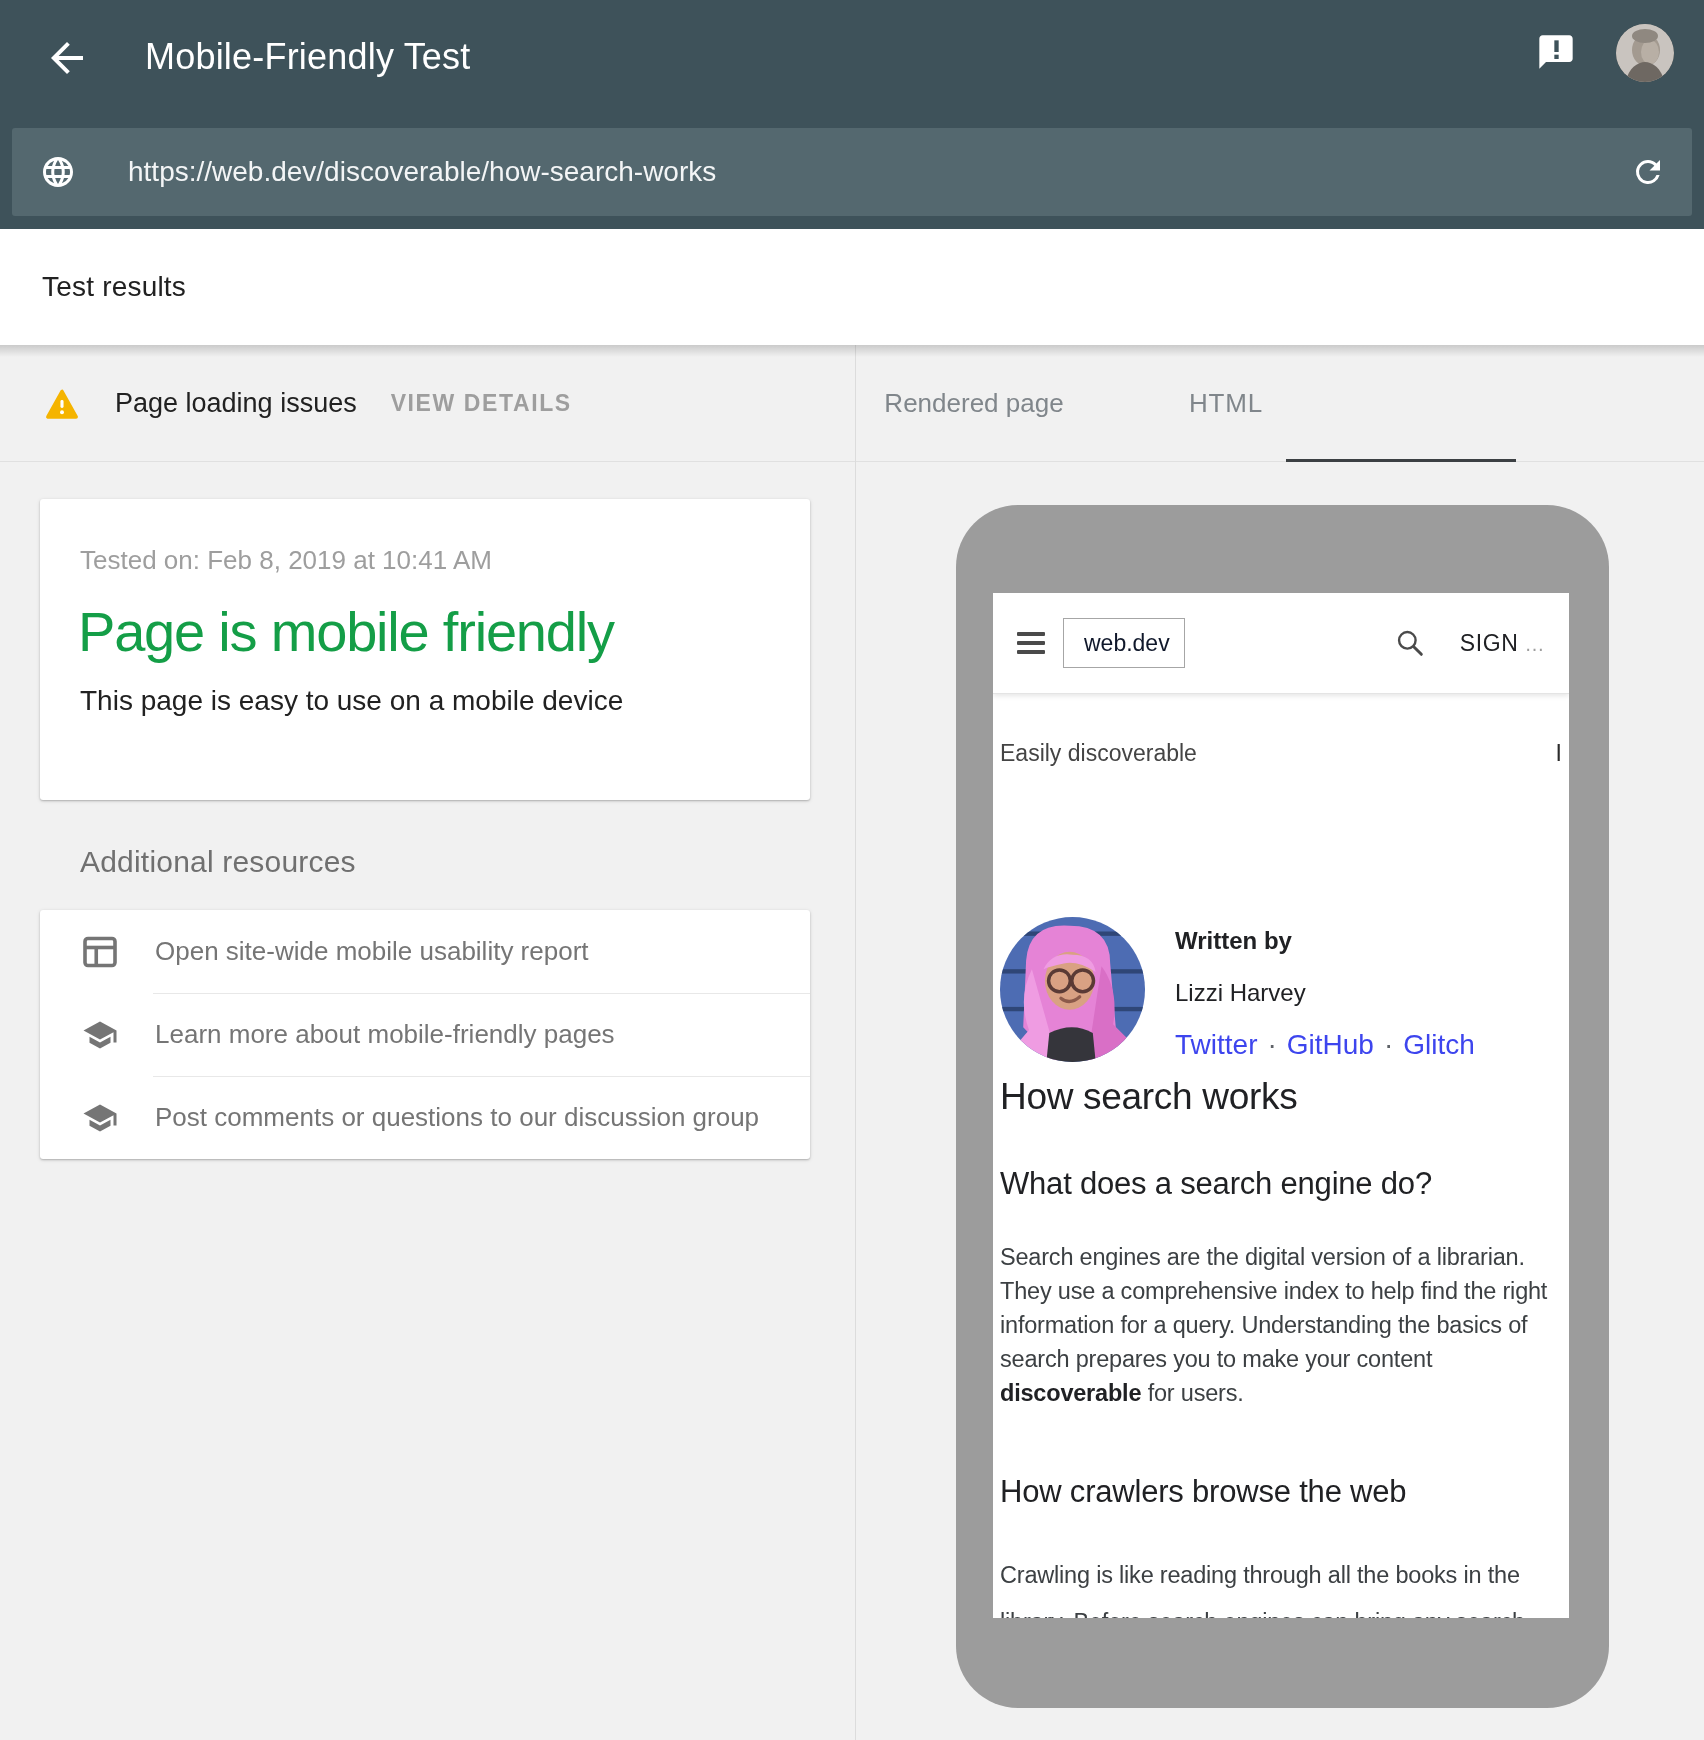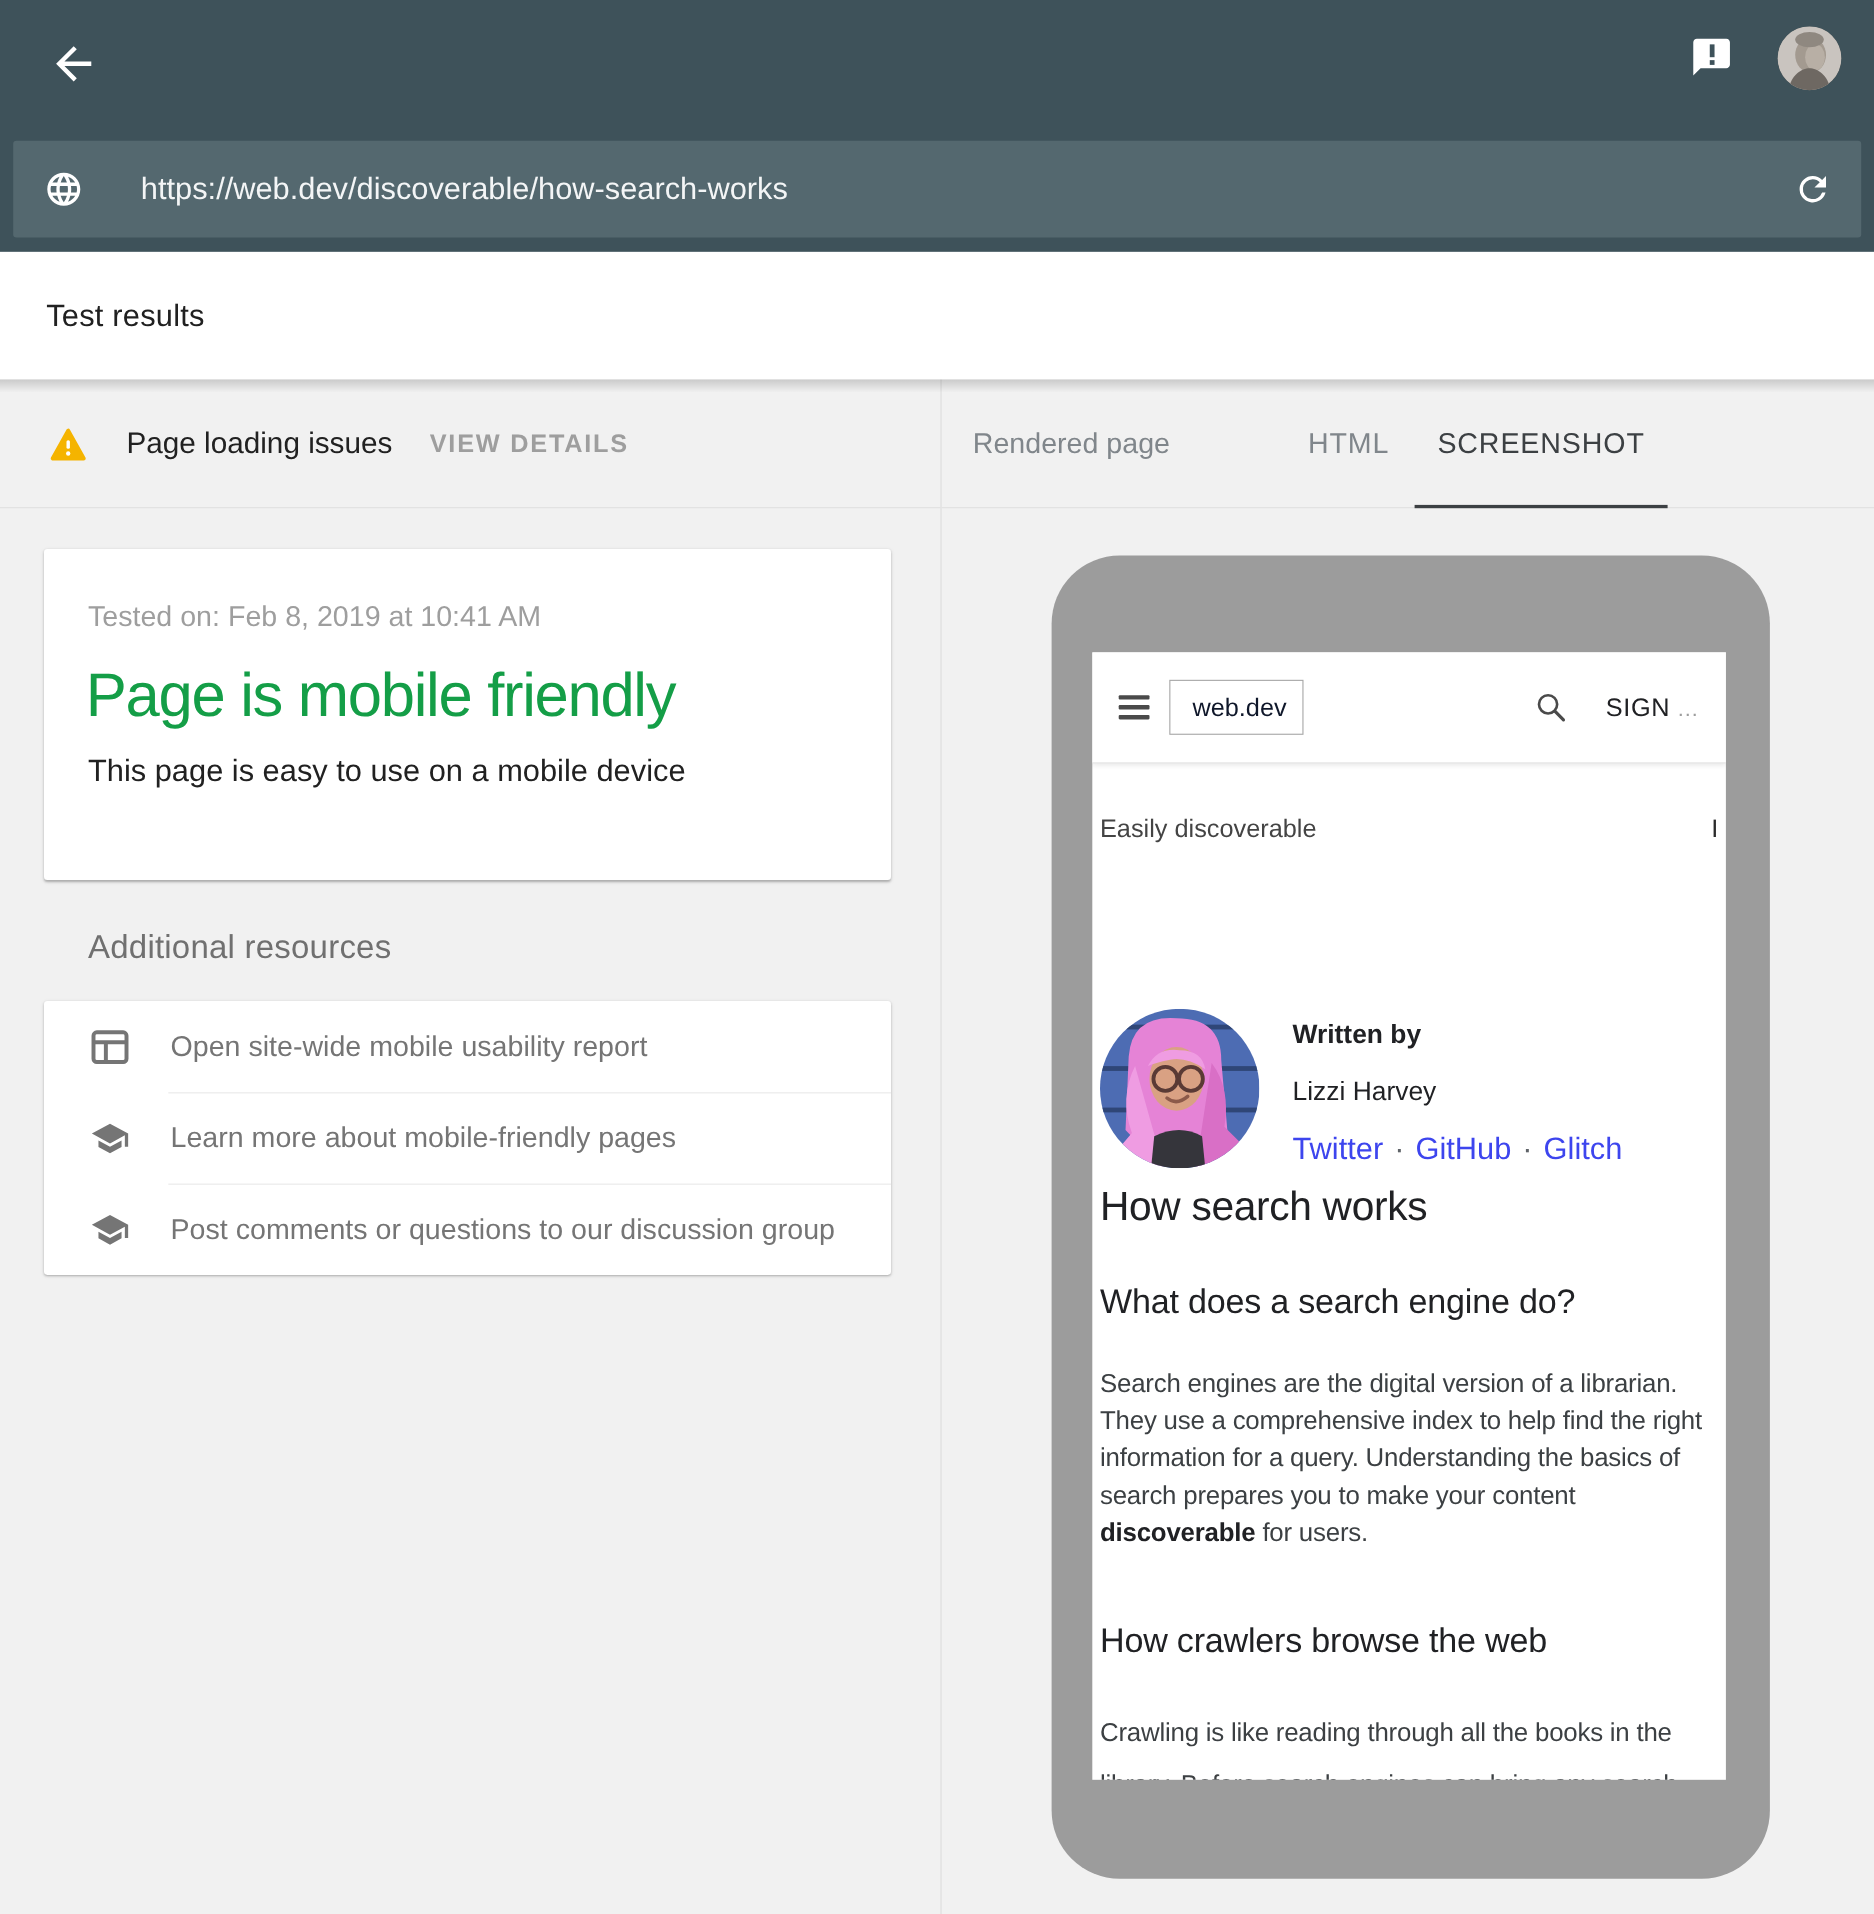--- a/index.html
+++ b/index.html
@@ -148,20 +148,21 @@
 </head>
 <body>
 
 <div class="appbar">
   <div class="appbar-row">
     <div class="back-btn">
       <svg width="48" height="48" viewBox="0 0 24 24">
         <path d="M20 11H7.8l5.6-5.6L12 4l-8 8 8 8 1.4-1.4L7.8 13H20v-2z" fill="#ffffff"></path>
       </svg>
     </div>
+    <div class="app-title">Mobile-Friendly Test</div>
     <div class="feedback-btn">
       <svg width="40" height="40" viewBox="0 0 24 24">
         <path d="M20 2H4c-1.1 0-2 .9-2 2v18l4-4h14c1.1 0 2-.9 2-2V4c0-1.1-.9-2-2-2z" fill="#ffffff"></path>
         <rect x="11" y="5" width="2.6" height="7" fill="#3E525A"></rect>
         <rect x="11" y="13.6" width="2.6" height="2.6" fill="#3E525A"></rect>
       </svg>
     </div>
     <div class="appbar-avatar">
       <svg width="58" height="58" viewBox="0 0 58 58">
         <circle cx="29" cy="29" r="29" fill="#c9c4bf"></circle>
@@ -232,21 +233,20 @@
         </svg>
         <span class="res-label">Post comments or questions to our discussion group</span>
       </div>
     </div>
   </div>
 
   <div class="right-col">
     <div class="tabs-row">
       <span class="tab tab-rendered">Rendered page</span>
       <span class="tab tab-html">HTML</span>
-      <span class="tab tab-screenshot">SCREENSHOT</span>
       <div class="tab-underline"></div>
     </div>
 
     <div class="phone">
       <div class="screen">
 
         <div class="m-header">
           <div class="hamburger">
             <div></div>
               <div></div>

